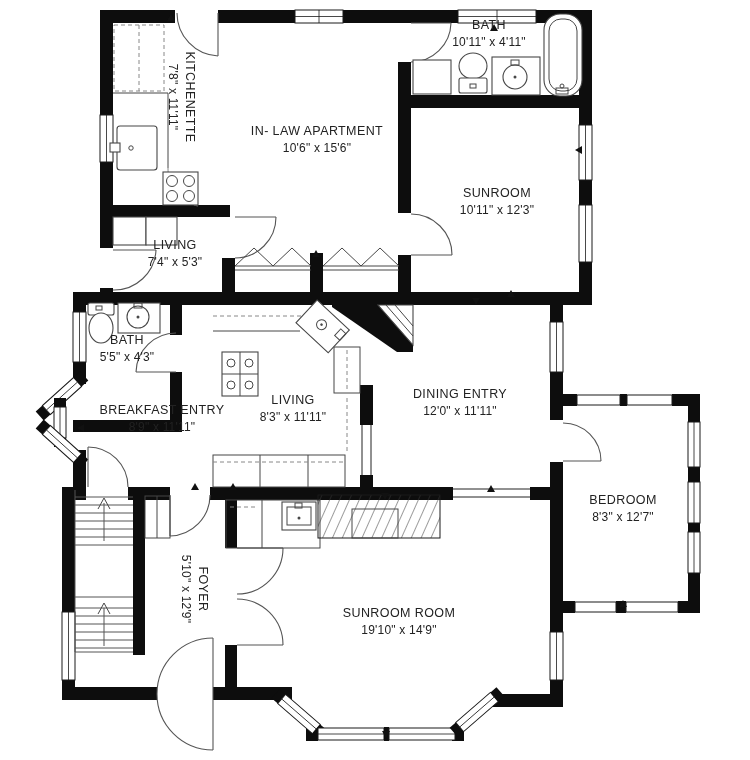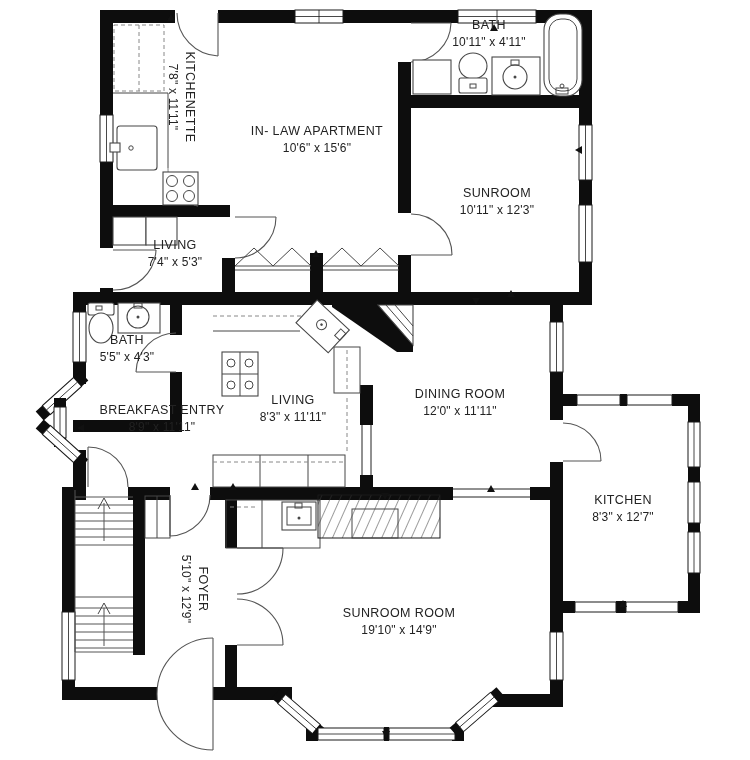--- a/index.html
+++ b/index.html
@@ -482,25 +482,25 @@
   </div>
   <div class="room-label" style="left:162px;top:418px">
     <div class="nm">BREAKFAST ENTRY</div>
     <div class="dm">8'9" x 11'11"</div>
   </div>
   <div class="room-label" style="left:293px;top:408px">
     <div class="nm">LIVING</div>
     <div class="dm">8'3" x 11'11"</div>
   </div>
   <div class="room-label" style="left:460px;top:402px">
-    <div class="nm">DINING ROOM</div>
+    <div class="nm">DINING ENTRY</div>
     <div class="dm">12'0" x 11'11"</div>
   </div>
   <div class="room-label" style="left:623px;top:508px">
-    <div class="nm">KITCHEN</div>
+    <div class="nm">BEDROOM</div>
     <div class="dm">8'3" x 12'7"</div>
   </div>
   <div class="room-label vert" style="left:194px;top:589px">
     <div class="nm">FOYER</div>
     <div class="dm">5'10" x 12'9"</div>
   </div>
   <div class="room-label" style="left:399px;top:621px">
     <div class="nm">SUNROOM ROOM</div>
     <div class="dm">19'10" x 14'9"</div>
   </div>

